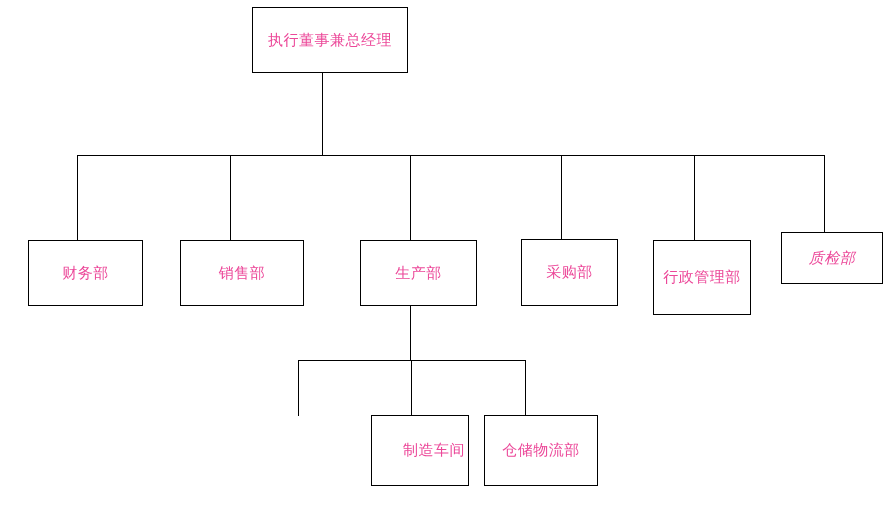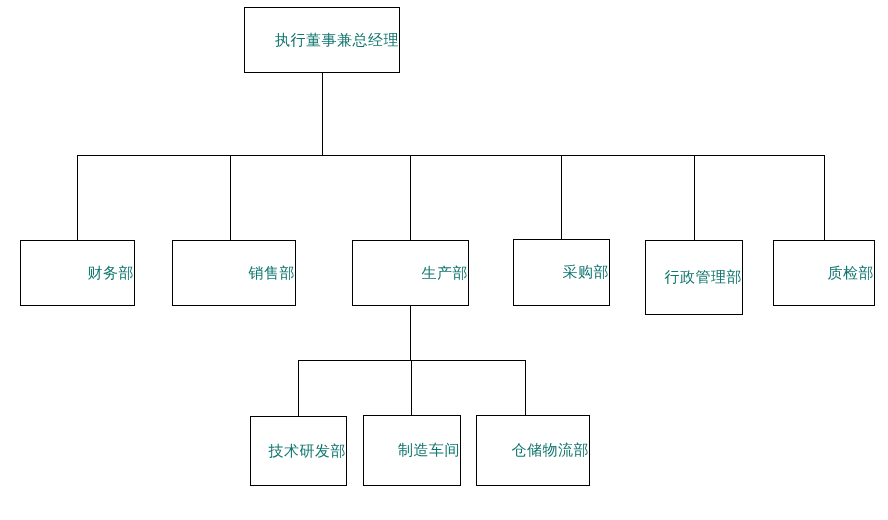--- a/index.html
+++ b/index.html
@@ -13,41 +13,42 @@
     height: 520px;
     background: #ffffff;
     font-family: "Liberation Sans", sans-serif;
     overflow: hidden;
   }
   .node {
     position: absolute;
     box-sizing: border-box;
     border: 1px solid #000000;
     background: #ffffff;
-    color: #0f766e;
+    color: #ec4899;
     display: flex;
     align-items: center;
-    justify-content: flex-end;
+    justify-content: center;
     font-size: 15px;
     letter-spacing: 0.5px;
     white-space: nowrap;
+    margin-left: 8px;
   }
   .line {
     position: absolute;
     background: #000000;
   }
   
   .n-root { left: 244px; top: 7px;   width: 156px; height: 66px; }
   
   .n-d0 { left: 20px;  top: 240px; width: 115px; height: 66px; }
   .n-d1 { left: 172px; top: 240px; width: 124px; height: 66px; }
   .n-d2 { left: 352px; top: 240px; width: 117px; height: 66px; }
   .n-d3 { left: 513px; top: 239px; width: 97px;  height: 67px; }
   .n-d4 { left: 645px; top: 240px; width: 98px;  height: 75px; }
-  .n-d5 { left: 773px; top: 240px; width: 102px; height: 66px; }
+  .n-d5 { left: 773px; top: 232px; width: 102px; height: 52px; font-style: italic; }
   
   .n-s0 { left: 250px; top: 416px; width: 97px; height: 70px; }
   .n-s1 { left: 363px; top: 415px; width: 98px; height: 71px; padding-left: 28px; }
   .n-s2 { left: 476px; top: 415px; width: 114px; height: 71px; }
   
   .l-root-stem { left: 322px; top: 73px;  width: 1px;   height: 82px; }
   .l-bar1      { left: 77px;  top: 155px; width: 748px; height: 1px;  }
   .l-drop1-0   { left: 77px;  top: 155px; width: 1px;   height: 85px; }
   .l-drop1-1   { left: 230px; top: 155px; width: 1px;   height: 85px; }
   .l-drop1-2   { left: 410px; top: 155px; width: 1px;   height: 85px; }
@@ -95,23 +96,20 @@
   <div class="node n-d3">
     <span>采购部</span>
   </div>
   <div class="node n-d4">
     <span>行政管理部</span>
   </div>
   <div class="node n-d5">
     <span>质检部</span>
   </div>
 
-  <div class="node n-s0">
-    <span>技术研发部</span>
-  </div>
   <div class="node n-s1">
     <span>制造车间</span>
   </div>
   <div class="node n-s2">
     <span>仓储物流部</span>
   </div>
 
 </div>
 
 </body></html>

